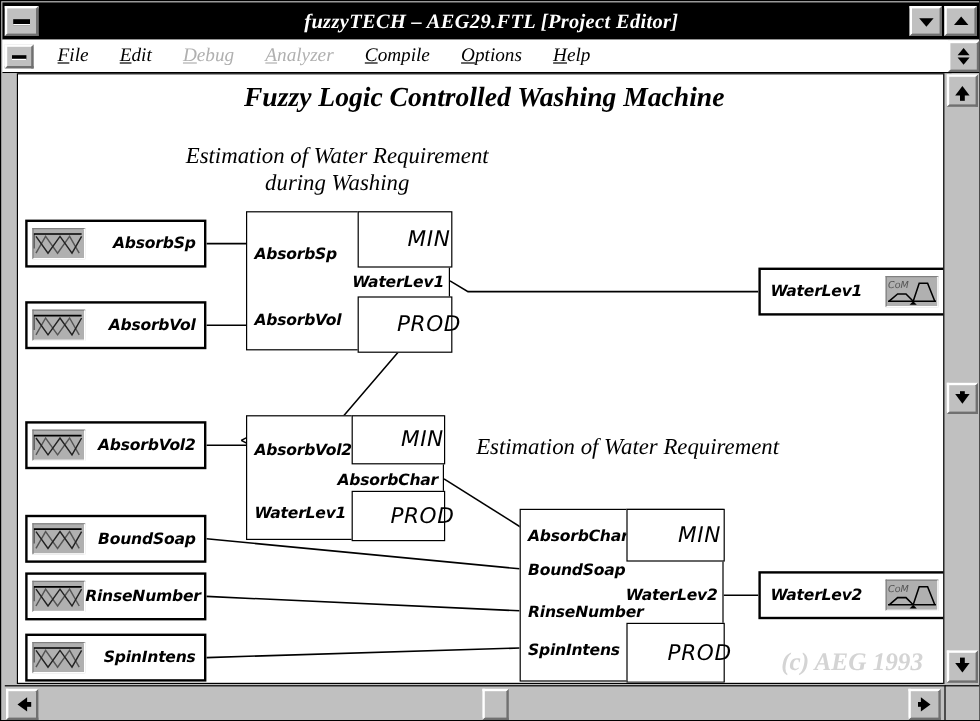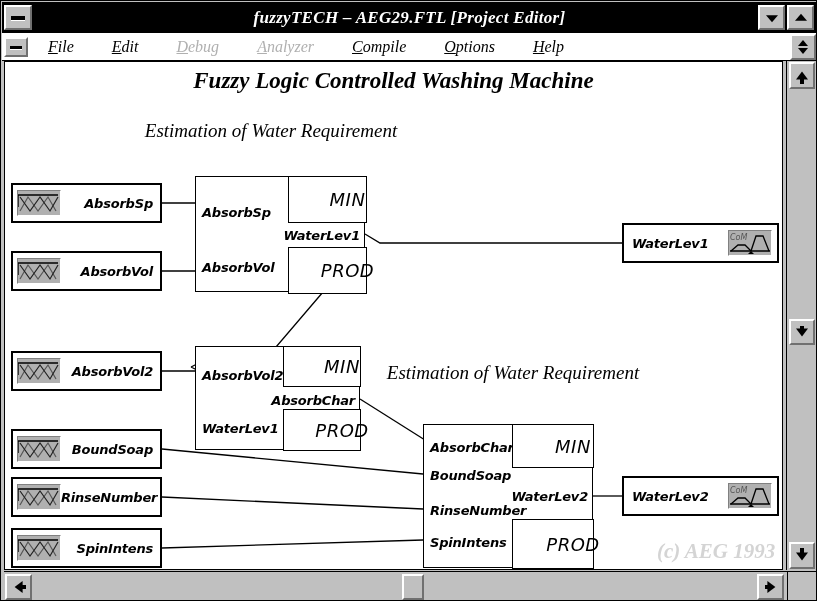--- a/index.html
+++ b/index.html
@@ -115,21 +115,21 @@
     width: 12px; height: 3px;
     background: #000000;
     border-bottom: 1px solid #ffffff;
   }
   .menu-items {
     position: absolute;
     left: 33px; top: 0;
     height: 27px;
     display: flex;
     align-items: center;
-    gap: 12px;
+    gap: 0px;
   }
   .menu-item {
     font-family: "Liberation Serif", serif;
     font-size: 16px;
     color: #000000;
     padding: 0 13px;
     line-height: 27px;
     white-space: nowrap;
     cursor: default;
   }
@@ -153,21 +153,21 @@
   
   .client {
     position: absolute;
     left: 1px; top: 60px;
     width: 815px; height: 540px;
     background: #c0c0c0;
     box-sizing: border-box;
   }
   .canvas {
     position: absolute;
-    left: 2px; top: 0px;
+    left: 12px; top: 0px;
     width: 779px; height: 509px;
     background: #ffffff;
     border: 1px solid #000000;
     box-sizing: border-box;
     overflow: hidden;
   }
 
   
   .vscroll {
     position: absolute;
@@ -284,21 +284,20 @@
   #sec-rinse { left: 358px; top: 300px; width: 300px; }
 
   .copyright {
     position: absolute;
     left: 636px; top: 477px;
     font-family: "Liberation Serif", serif;
     font-size: 21px;
     font-weight: bold;
     color: #d4d4d4;
     white-space: nowrap;
-    margin-left: 16px;
   }
 
   
   .varbox {
     position: absolute;
     background: #ffffff;
     border: 2px solid #000000;
     box-sizing: border-box;
     display: flex;
     align-items: center;
@@ -447,20 +446,21 @@
 
         <polyline points="157,486 418,478"></polyline>
 
         <polyline points="588,434 617,434"></polyline>
       </svg>
 
       <div class="doc-title">Fuzzy Logic Controlled Washing Machine</div>
 
       <div class="section-label" id="sec-wash">
         <div>Estimation of Water Requirement</div>
+        <div>during Washing</div>
       </div>
       <div class="section-label" id="sec-rinse">
         <div>Estimation of Water Requirement</div>
       </div>
 
       <div class="varbox input" style="left:6px; top:121px; width:151px; height:40px;">
         <span class="mf-icon">
           <svg width="42" height="24" viewBox="0 0 42 24">
             <polyline points="0,16 0,4 40,4" stroke="#000" stroke-width="1.4" fill="none"></polyline>
             <polyline points="2,20 10,6 20,20 30,6 38,20" stroke="#555" stroke-width="1.2" fill="none"></polyline>

